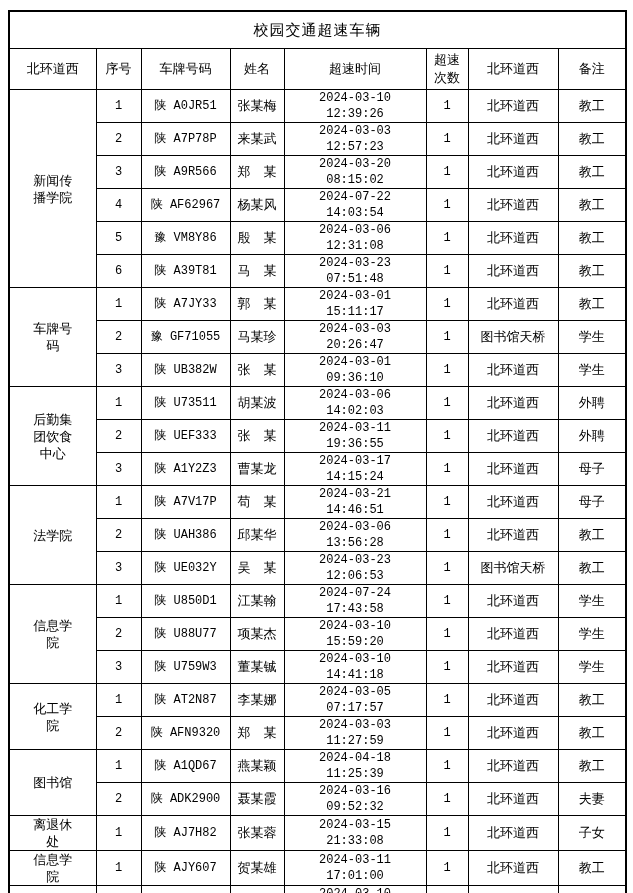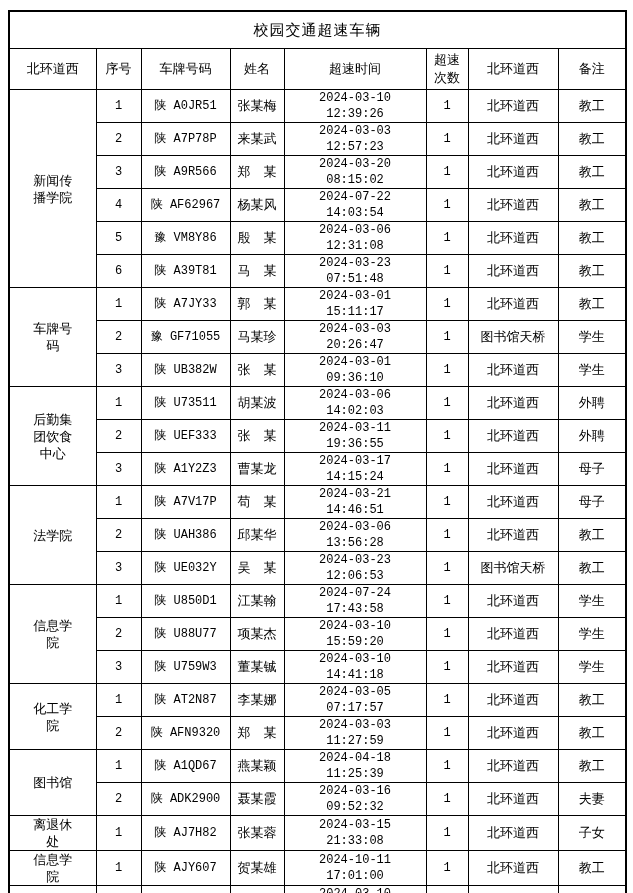--- a/index.html
+++ b/index.html
@@ -302,21 +302,21 @@
           <td class="mono time">2024-03-15 21:33:08</td>
           <td class="mono">1</td>
           <td>北环道西</td>
           <td>子女</td>
         </tr>
         <tr>
           <td class="unit">信息学院</td>
           <td class="mono">1</td>
           <td class="mono">陕 AJY607</td>
           <td>贺某雄</td>
-          <td class="mono time">2024-10-11 17:01:00</td>
+          <td class="mono time">2024-03-11 17:01:00</td>
           <td class="mono">1</td>
           <td>北环道西</td>
           <td>教工</td>
         </tr>
         <tr>
           <td class="unit">地质系</td>
           <td class="mono">1</td>
           <td class="mono">陕 A6X36X</td>
           <td>吴某林</td>
           <td class="mono time">2024-03-10 09:31:01</td>

